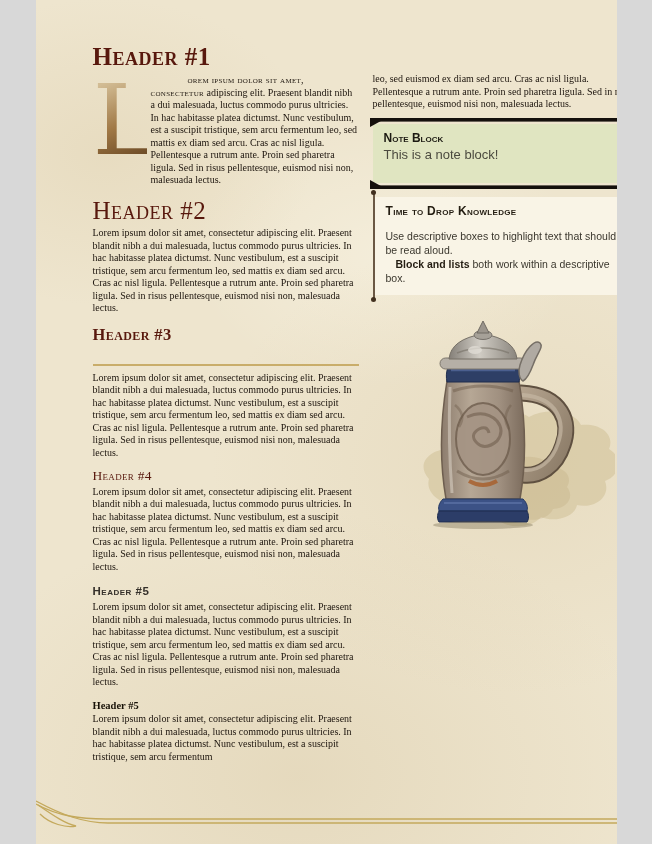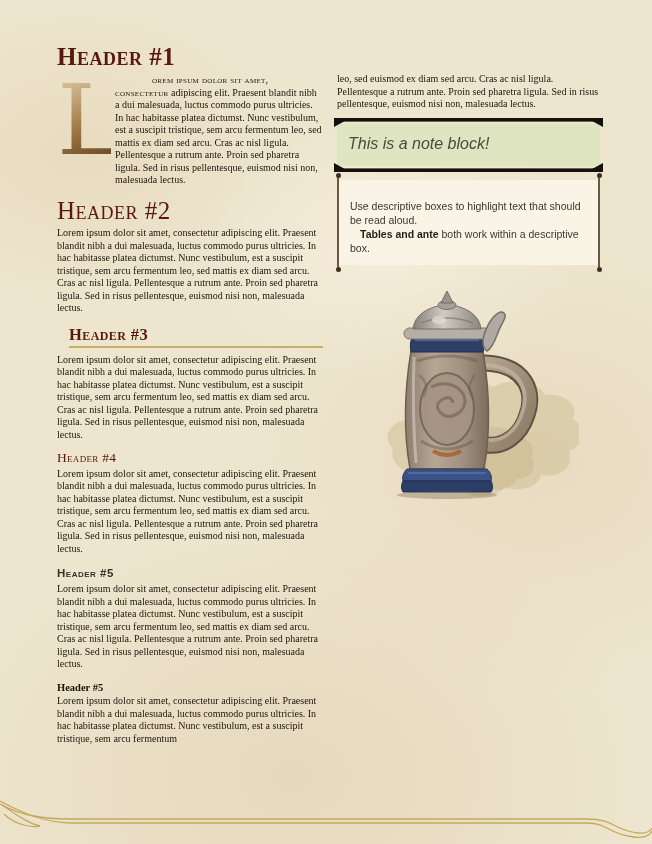--- a/index.html
+++ b/index.html
@@ -1,40 +1,40 @@
 <!DOCTYPE html>
 <html><head>
 <meta charset="utf-8">
 <style>
   html,body{margin:0;padding:0;background:#d8d8d8;}
   .page{
     position:relative;
-    width:652px;height:844px;
+    width:581px;height:844px;
     margin:0 auto;
     overflow:hidden;
     background:#eee5ce;
     background-image:
       radial-gradient(ellipse 300px 220px at 12% 18%, rgba(214,196,156,.28), transparent 70%),
       radial-gradient(ellipse 420px 320px at 82% 55%, rgba(208,188,146,.22), transparent 72%),
       radial-gradient(ellipse 520px 380px at 45% 92%, rgba(203,183,140,.25), transparent 70%),
       radial-gradient(ellipse 260px 180px at 60% 30%, rgba(255,252,240,.35), transparent 75%);
     font-family:"Liberation Serif", serif;
     color:#1d150e;
   }
   .col{position:absolute;width:266px;}
   .col-left{left:57px;top:44px;}
   .col-right{left:337px;top:73px;width:263px;}
 
   .h1{font-size:25px;font-weight:600;font-variant:small-caps;color:#58180d;
       letter-spacing:.5px;margin:0 0 4px 0;line-height:1.05;}
   .h2{font-size:25px;font-weight:400;font-variant:small-caps;color:#58180d;
       letter-spacing:.5px;margin:11px 0 3px 0;line-height:1.05;}
   .h3{font-size:16.5px;font-weight:600;font-variant:small-caps;color:#58180d;
-      letter-spacing:.4px;margin:11px 0 6px 12px;line-height:1.1;
-      border-bottom:2px solid #c9ad6a;padding-bottom:2px;}
+      letter-spacing:.4px;margin:11px 0 6px 0;line-height:1.1;
+      border-bottom:2px solid #c9ad6a;padding-bottom:20px;}
   .h4{font-size:13.5px;font-weight:400;font-variant:small-caps;color:#58180d;
       letter-spacing:.3px;margin:10px 0 2px 0;line-height:1.1;}
   .h5{font-family:"Liberation Sans",sans-serif;font-size:11.5px;font-weight:700;
       font-variant:small-caps;color:#35302a;letter-spacing:.5px;margin:12px 0 3px 0;line-height:1.1;}
   .h6{font-size:10.5px;font-weight:700;color:#181208;margin:11px 0 1px 0;line-height:1.2;}
 
   .body{font-size:10px;line-height:12.5px;margin:0;}
   .dropcap{
     float:left;
     font-family:"DejaVu Serif",serif;
@@ -51,21 +51,21 @@
   }
   .smallcaps-lead{font-variant:small-caps;font-size:10px;letter-spacing:.3px;margin-left:37px;}
 
   
   .note{position:relative;background:#e0e5c1;margin:13px 0 0 0;padding:8px 11px 8px 11px;}
   .note-bar{position:absolute;left:-3px;right:-3px;width:calc(100% + 6px);height:9px;display:block;}
   .note-bar.top{top:-6px;}
   .note-bar.bottom{bottom:-6px;}
   .note-title{font-family:"Liberation Sans",sans-serif;font-weight:700;font-variant:small-caps;
       font-size:12px;color:#1c1a12;margin:0;line-height:1.15;}
-  .note-body{font-family:"Liberation Sans",sans-serif;font-size:16px;color:#4b4a3f;margin:2px 0 4px 0;line-height:1.25;font-style:italic;}
+  .note-body{font-family:"Liberation Sans",sans-serif;font-size:13px;color:#4b4a3f;margin:2px 0 11px 0;line-height:1.25;}
 
   
   .desc{position:relative;background:#f9f4e6;margin:14px 0 0 0;padding:8px 13px 10px 13px;}
   .desc .vline{position:absolute;top:-3px;bottom:-3px;width:2px;background:#6b5844;}
   .desc .vline.left{left:0;}
   .desc .vline.right{right:0;}
   .desc .dot{position:absolute;width:5px;height:5px;border-radius:50%;background:#41301f;}
   .desc .dot.tl{left:-1.5px;top:-7px;}
   .desc .dot.tr{right:-1.5px;top:-7px;}
   .desc .dot.bl{left:-1.5px;bottom:-7px;}
@@ -111,37 +111,39 @@
 
   <div class="col col-right">
     <p class="body">leo, sed euismod ex diam sed arcu. Cras ac nisl ligula. Pellentesque a rutrum ante. Proin sed pharetra ligula. Sed in risus pellentesque, euismod nisi non, malesuada lectus.</p>
 
     <div class="note">
       <svg class="note-bar top" viewBox="0 0 263 9" preserveAspectRatio="none" fill="#14100c">
         <rect x="0" y="0" width="263" height="3.6"></rect>
         <polygon points="0,0 16,0 0,9"></polygon>
         <polygon points="263,0 247,0 263,9"></polygon>
       </svg>
+      <div class="note-title">Note Block</div>
       <div class="note-body">This is a note block!</div>
       <svg class="note-bar bottom" viewBox="0 0 263 9" preserveAspectRatio="none" fill="#14100c">
         <rect x="0" y="5.4" width="263" height="3.6"></rect>
         <polygon points="0,9 16,9 0,0"></polygon>
         <polygon points="263,9 247,9 263,0"></polygon>
       </svg>
     </div>
 
     <div class="desc">
       <div class="vline left"></div>
       <div class="vline right"></div>
       <div class="dot tl"></div>
       <div class="dot tr"></div>
       <div class="dot bl"></div>
       <div class="dot br"></div>
+      <div class="desc-title">Time to Drop Knowledge</div>
       <p class="desc-body">Use descriptive boxes to highlight text that should be read aloud.</p>
-      <p class="desc-line2"><span class="bold">Tables and ante</span><span> both work within a descriptive box.</span></p>
+      <p class="desc-line2"><span class="bold">Block and lists</span><span> both work within a descriptive box.</span></p>
     </div>
 
     <div class="stein-wrap">
       <svg viewBox="0 0 228 220" width="228" height="220">
         <defs>
           <linearGradient id="bodyGrad" x1="0" y1="0" x2="1" y2="0">
             <stop offset="0" stop-color="#8d7d6e"></stop>
             <stop offset="0.35" stop-color="#b6a795"></stop>
             <stop offset="0.7" stop-color="#a09080"></stop>
             <stop offset="1" stop-color="#7c6c5d"></stop>

